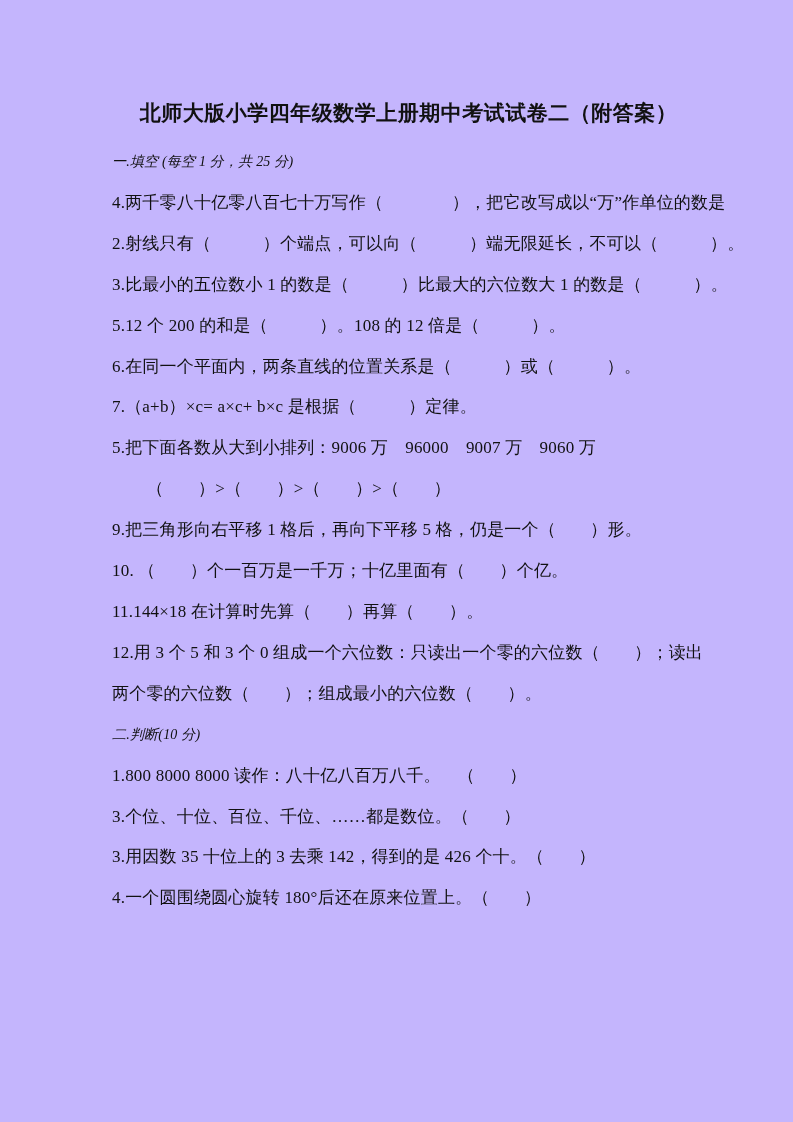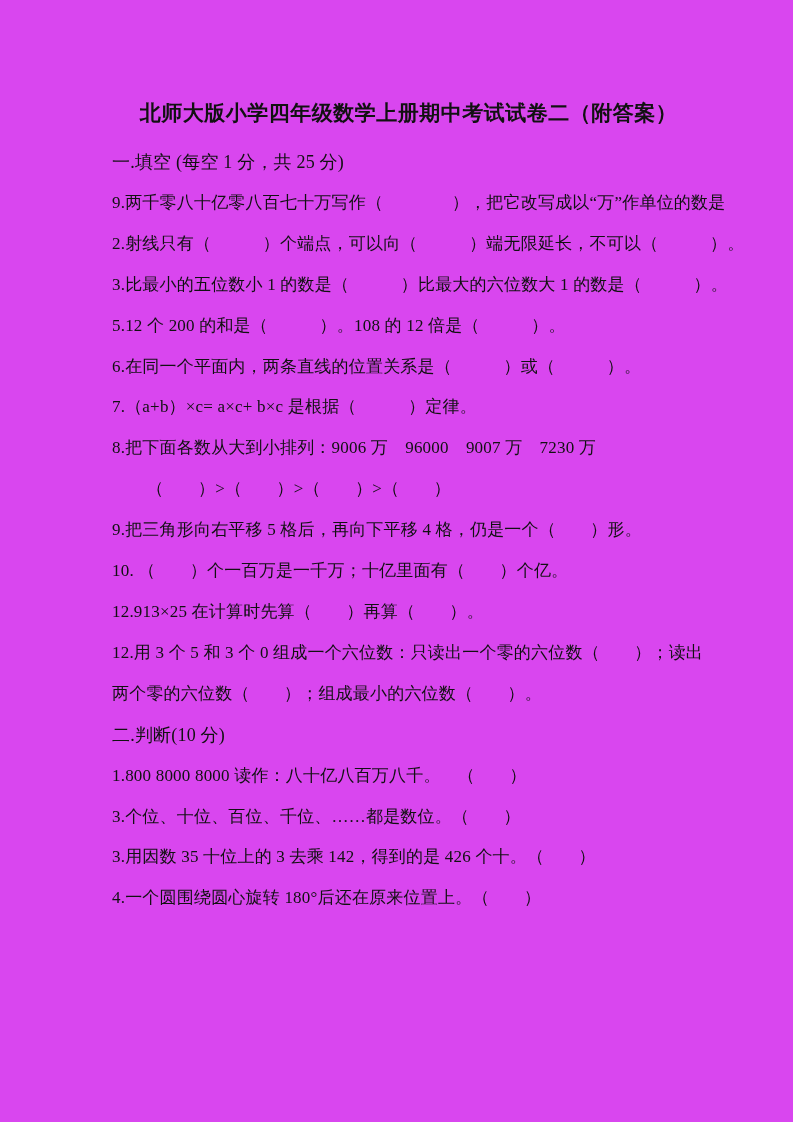--- a/index.html
+++ b/index.html
@@ -5,21 +5,21 @@
   html, body {
     margin: 0;
     padding: 0;
     background: #ffffff;
   }
   .page {
     position: relative;
     width: 793px;
     height: 1122px;
     box-sizing: border-box;
-    background: #d946ef;
+    background: #c4b5fd;
     color: #111111;
     padding: 97px 88px 0 112px;
     overflow: hidden;
     font-family: "Liberation Serif", "DejaVu Serif", serif;
   }
   .exam-title {
     margin: 0 0 14px 0;
     font-family: "Liberation Sans", "DejaVu Sans", sans-serif;
     font-weight: bold;
     font-size: 21px;
@@ -29,43 +29,44 @@
     white-space: pre;
   }
   .line {
     margin: 0;
     font-size: 17px;
     line-height: 40.9px;
     white-space: pre;
     letter-spacing: 0.2px;
   }
   .section-heading {
-    font-size: 18px;
+    font-size: 14px;
+    font-style: italic;
   }
 </style>
 </head>
 <body>
 
 <div class="page">
 
   <h1 class="exam-title">北师大版小学四年级数学上册期中考试试卷二（附答案）</h1>
 
   <p class="line section-heading">一.填空 (每空 1 分，共 25 分)</p>
 
-  <p class="line">9.两千零八十亿零八百七十万写作（　　　　），把它改写成以“万”作单位的数是</p>
+  <p class="line">4.两千零八十亿零八百七十万写作（　　　　），把它改写成以“万”作单位的数是</p>
   <p class="line">2.射线只有（　　　）个端点，可以向（　　　）端无限延长，不可以（　　　）。</p>
   <p class="line">3.比最小的五位数小 1 的数是（　　　）比最大的六位数大 1 的数是（　　　）。</p>
   <p class="line">5.12 个 200 的和是（　　　）。108 的 12 倍是（　　　）。</p>
   <p class="line">6.在同一个平面内，两条直线的位置关系是（　　　）或（　　　）。</p>
   <p class="line">7.（a+b）×c= a×c+ b×c 是根据（　　　）定律。</p>
-  <p class="line">8.把下面各数从大到小排列：9006 万　96000　9007 万　7230 万</p>
+  <p class="line">5.把下面各数从大到小排列：9006 万　96000　9007 万　9060 万</p>
   <p class="line">　　（　　）&gt;（　　）&gt;（　　）&gt;（　　）</p>
-  <p class="line">9.把三角形向右平移 5 格后，再向下平移 4 格，仍是一个（　　）形。</p>
+  <p class="line">9.把三角形向右平移 1 格后，再向下平移 5 格，仍是一个（　　）形。</p>
   <p class="line">10. （　　）个一百万是一千万；十亿里面有（　　）个亿。</p>
-  <p class="line">12.913×25 在计算时先算（　　）再算（　　）。</p>
+  <p class="line">11.144×18 在计算时先算（　　）再算（　　）。</p>
   <p class="line">12.用 3 个 5 和 3 个 0 组成一个六位数：只读出一个零的六位数（　　）；读出</p>
   <p class="line">两个零的六位数（　　）；组成最小的六位数（　　）。</p>
 
   <p class="line section-heading">二.判断(10 分)</p>
 
   <p class="line">1.800 8000 8000 读作：八十亿八百万八千。　（　　）</p>
   <p class="line">3.个位、十位、百位、千位、……都是数位。（　　）</p>
   <p class="line">3.用因数 35 十位上的 3 去乘 142，得到的是 426 个十。（　　）</p>
   <p class="line">4.一个圆围绕圆心旋转 180°后还在原来位置上。（　　）</p>
 

